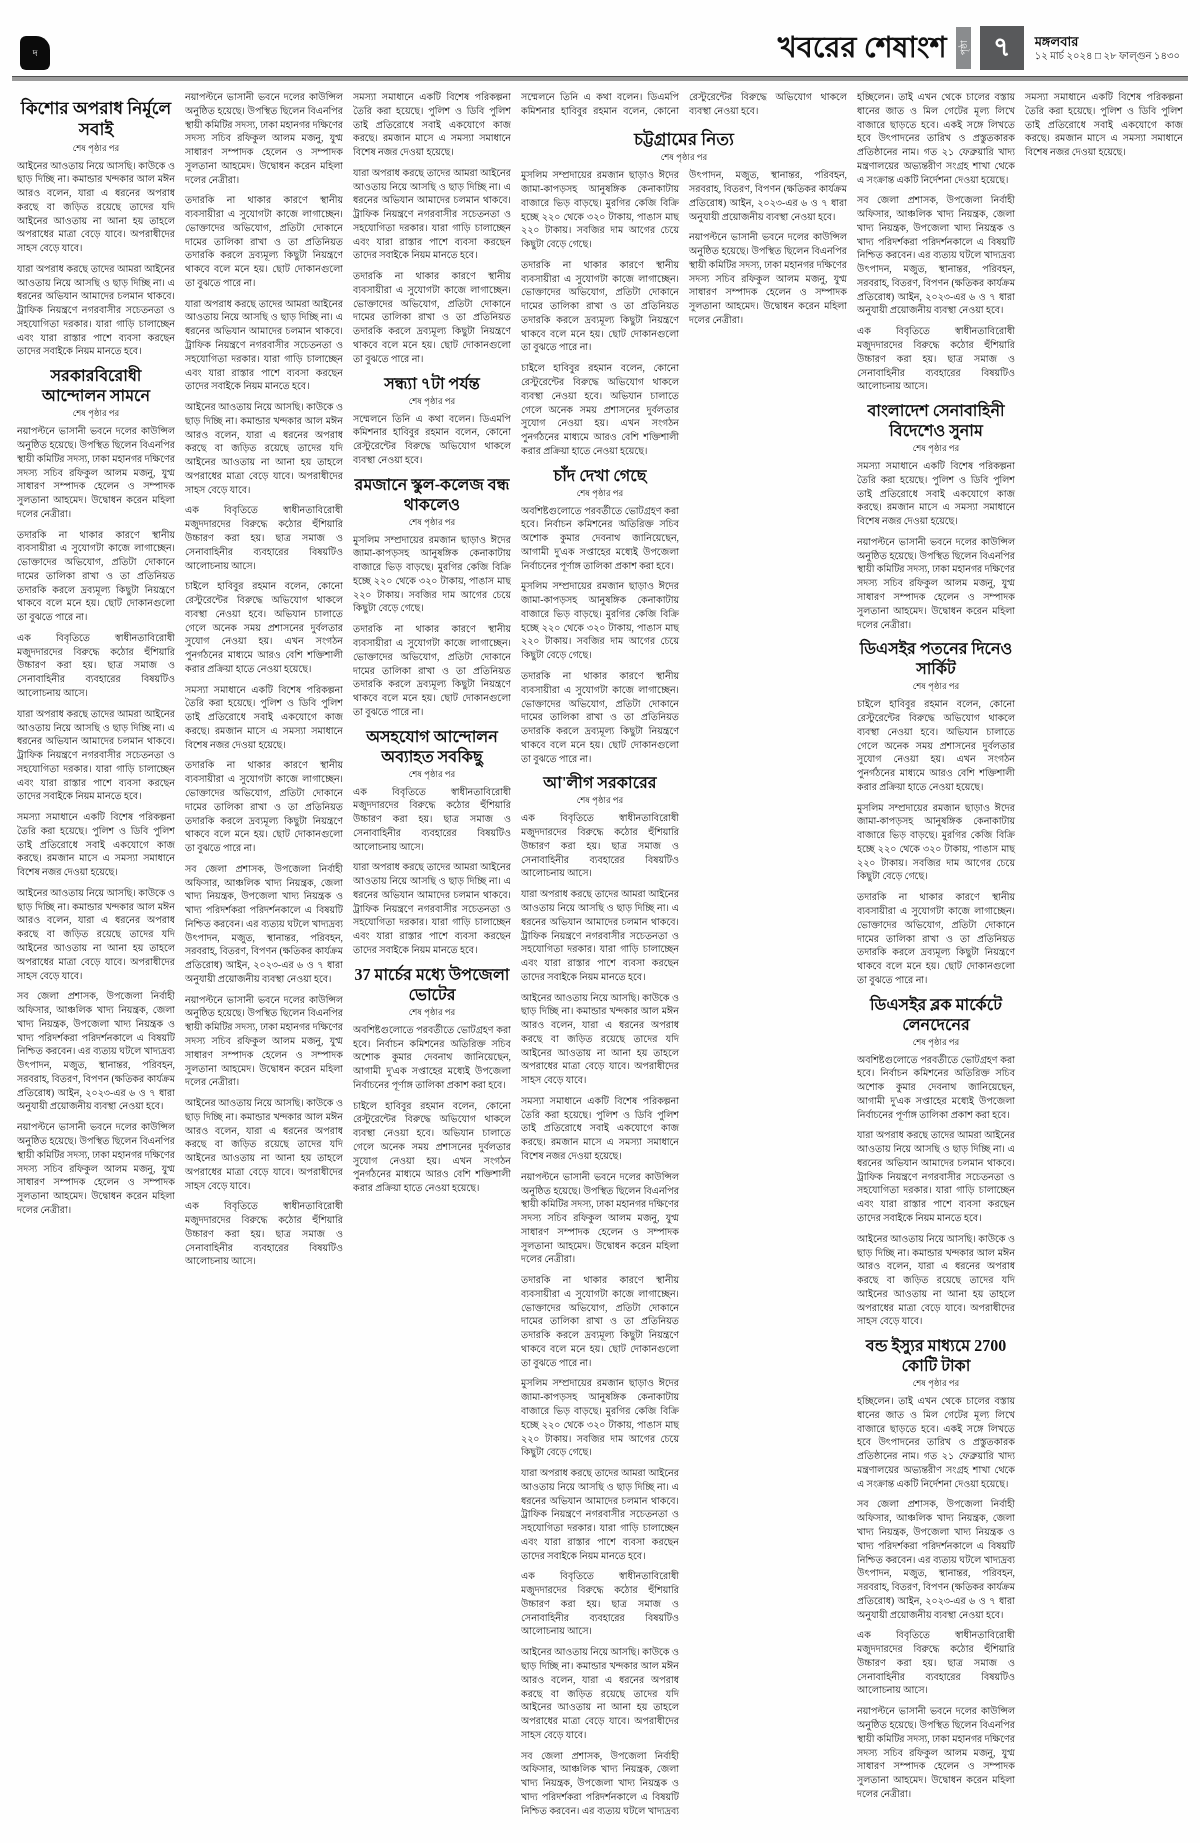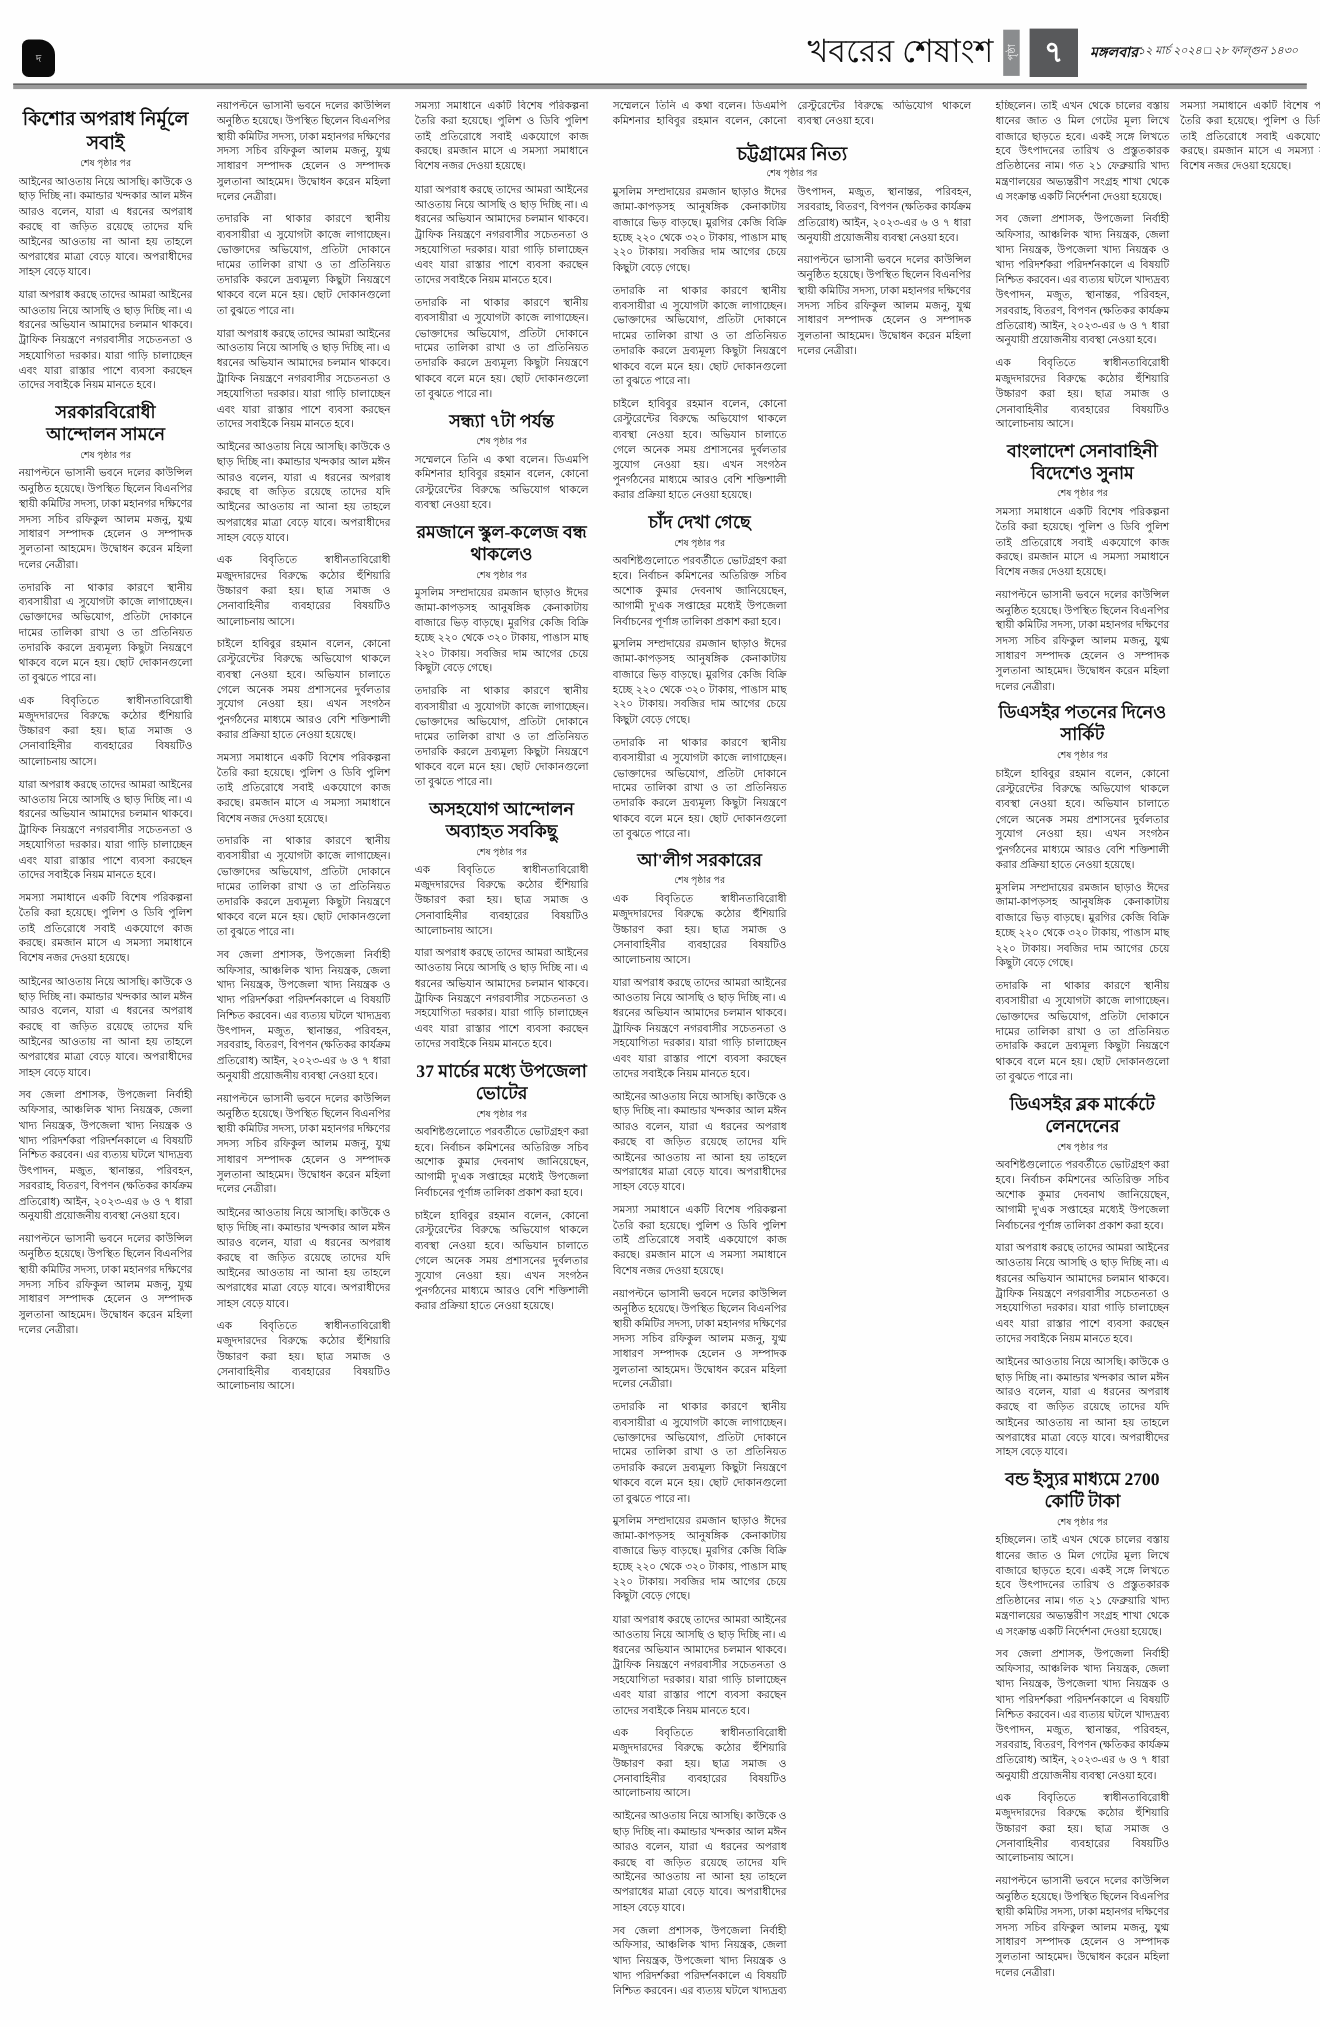--- a/index.html
+++ b/index.html
@@ -8,32 +8,32 @@
   
   .header{display:flex;justify-content:space-between;align-items:flex-end;
           padding:26px 20px 6px 20px;}
   .masthead{display:flex;align-items:flex-end;gap:6px;}
   .emblem{width:30px;height:34px;background:#0b0b0b;border-radius:6px 14px 6px 6px;
           display:flex;align-items:center;justify-content:center;color:#fff;font-size:9px;flex:0 0 auto;}
   .mast-text{display:flex;flex-direction:column;}
   .tagline{font-size:8.5px;letter-spacing:.4px;margin:0 0 1px 6px;color:#222;}
   .mast-title{font-size:38px;font-weight:bold;line-height:.95;letter-spacing:-1px;}
   .hdr-right{display:flex;align-items:center;gap:9px;}
-  .section-title{font-size:29px;font-weight:normal;line-height:1;padding-bottom:2px;}
+  .section-title{font-size:29px;font-weight:bold;line-height:1;padding-bottom:2px;}
   .page-label-box{background:#8a8c8e;color:#fff;font-size:9px;width:15px;height:42px;
           display:flex;align-items:center;justify-content:center;
           writing-mode:vertical-rl;transform:rotate(180deg);}
   .page-num-box{background:#58595b;color:#fff;font-size:27px;font-weight:bold;
           width:44px;height:44px;display:flex;align-items:center;justify-content:center;}
-  .dateblock{display:flex;flex-direction:row;justify-content:space-between;padding-left:2px;font-style:italic;}
+  .dateblock{display:flex;flex-direction:column;justify-content:space-between;padding-left:2px;}
   .weekday{font-size:13px;font-weight:bold;line-height:1.2;}
   .dateline{font-size:10px;line-height:1.3;color:#222;}
   .rule{height:4px;background:#9b9b9b;border-top:1px solid #4e4e4e;margin:0 12px;}
   
-  .cols{display:flex;gap:22px;padding:10px 17px 0 17px;height:1736px;}
+  .cols{display:flex;gap:10px;padding:10px 17px 0 17px;height:1736px;}
   .col{width:158px;flex:0 0 aupx;flex:0 0 158px;overflow:hidden;height:100%;}
   .colgroup2{width:326px;flex:0 0 326px;height:100%;overflow:hidden;
              column-count:2;column-gap:10px;column-fill:auto;}
   .bt{font-size:9.5px;line-height:1.45;text-align:justify;margin:0 0 7px 0;}
   .hl{font-weight:bold;text-align:center;font-size:16px;line-height:1.25;
       margin:7px 0 1px 0;break-inside:avoid;}
   .hl-lg{font-size:17px;}
   .hl-span{column-span:all;}
   .kicker{text-align:center;font-weight:normal;font-size:8.5px;margin:0 0 4px 0;break-inside:avoid;}
 </style>

